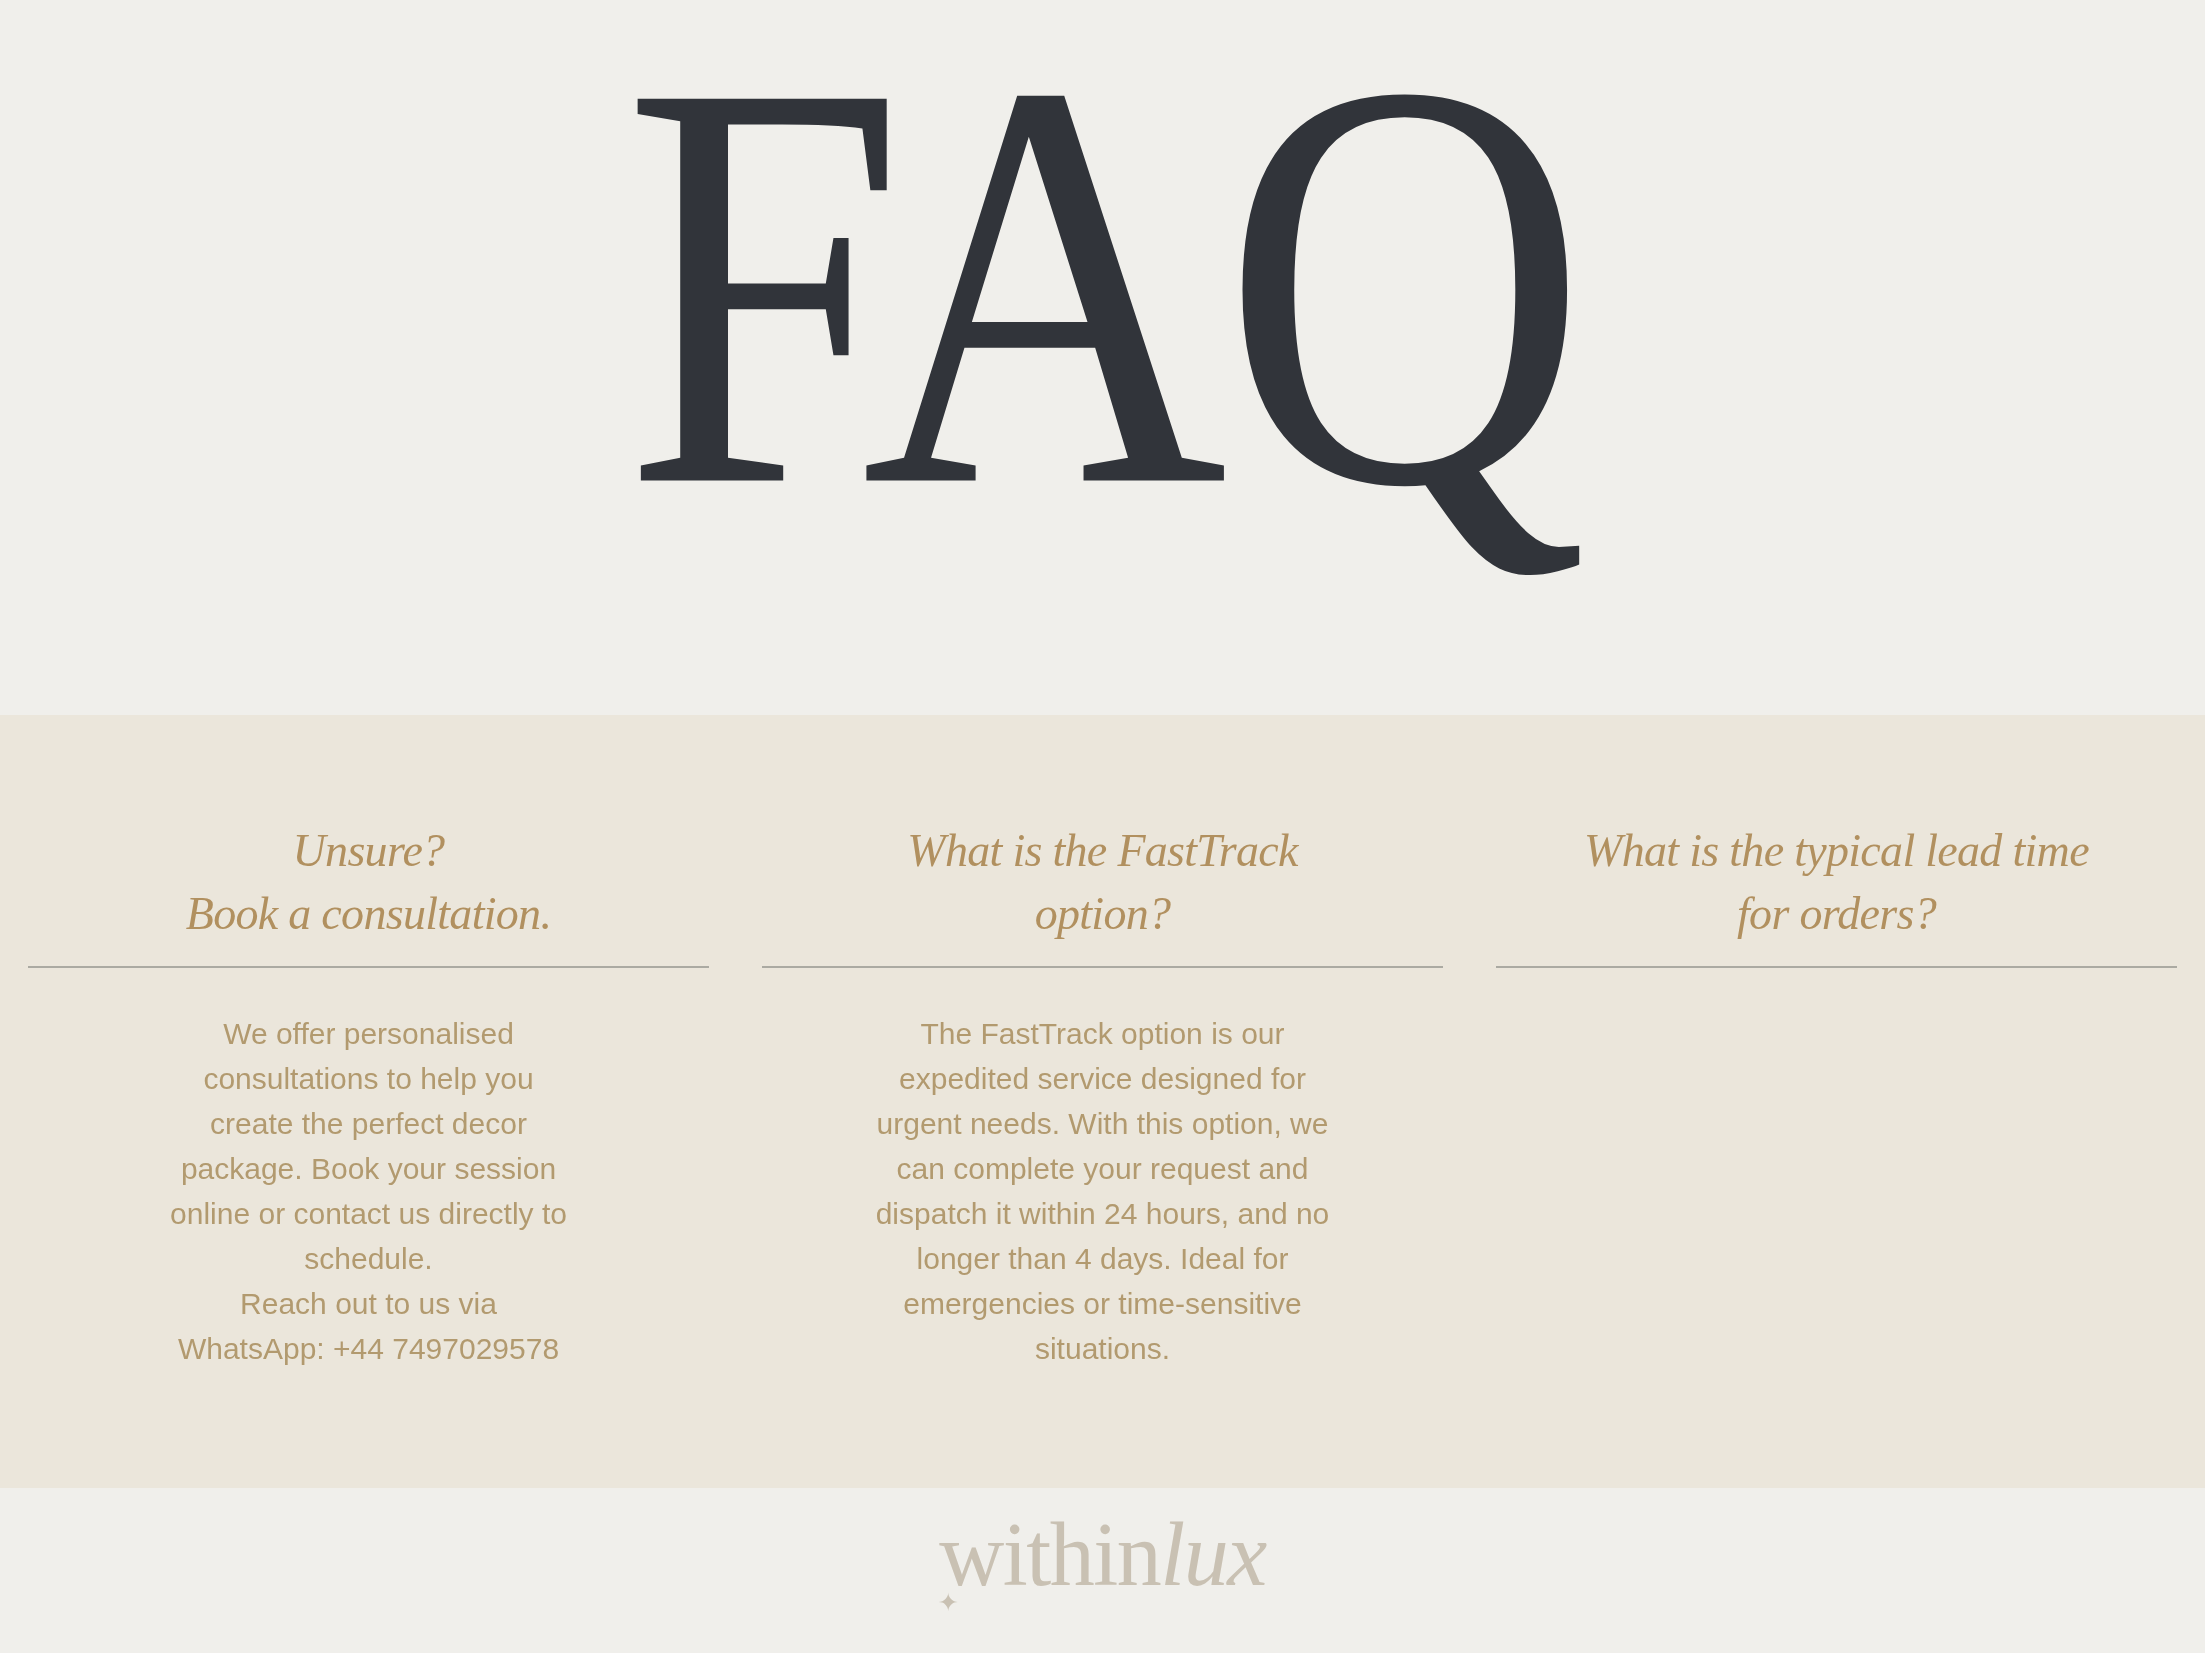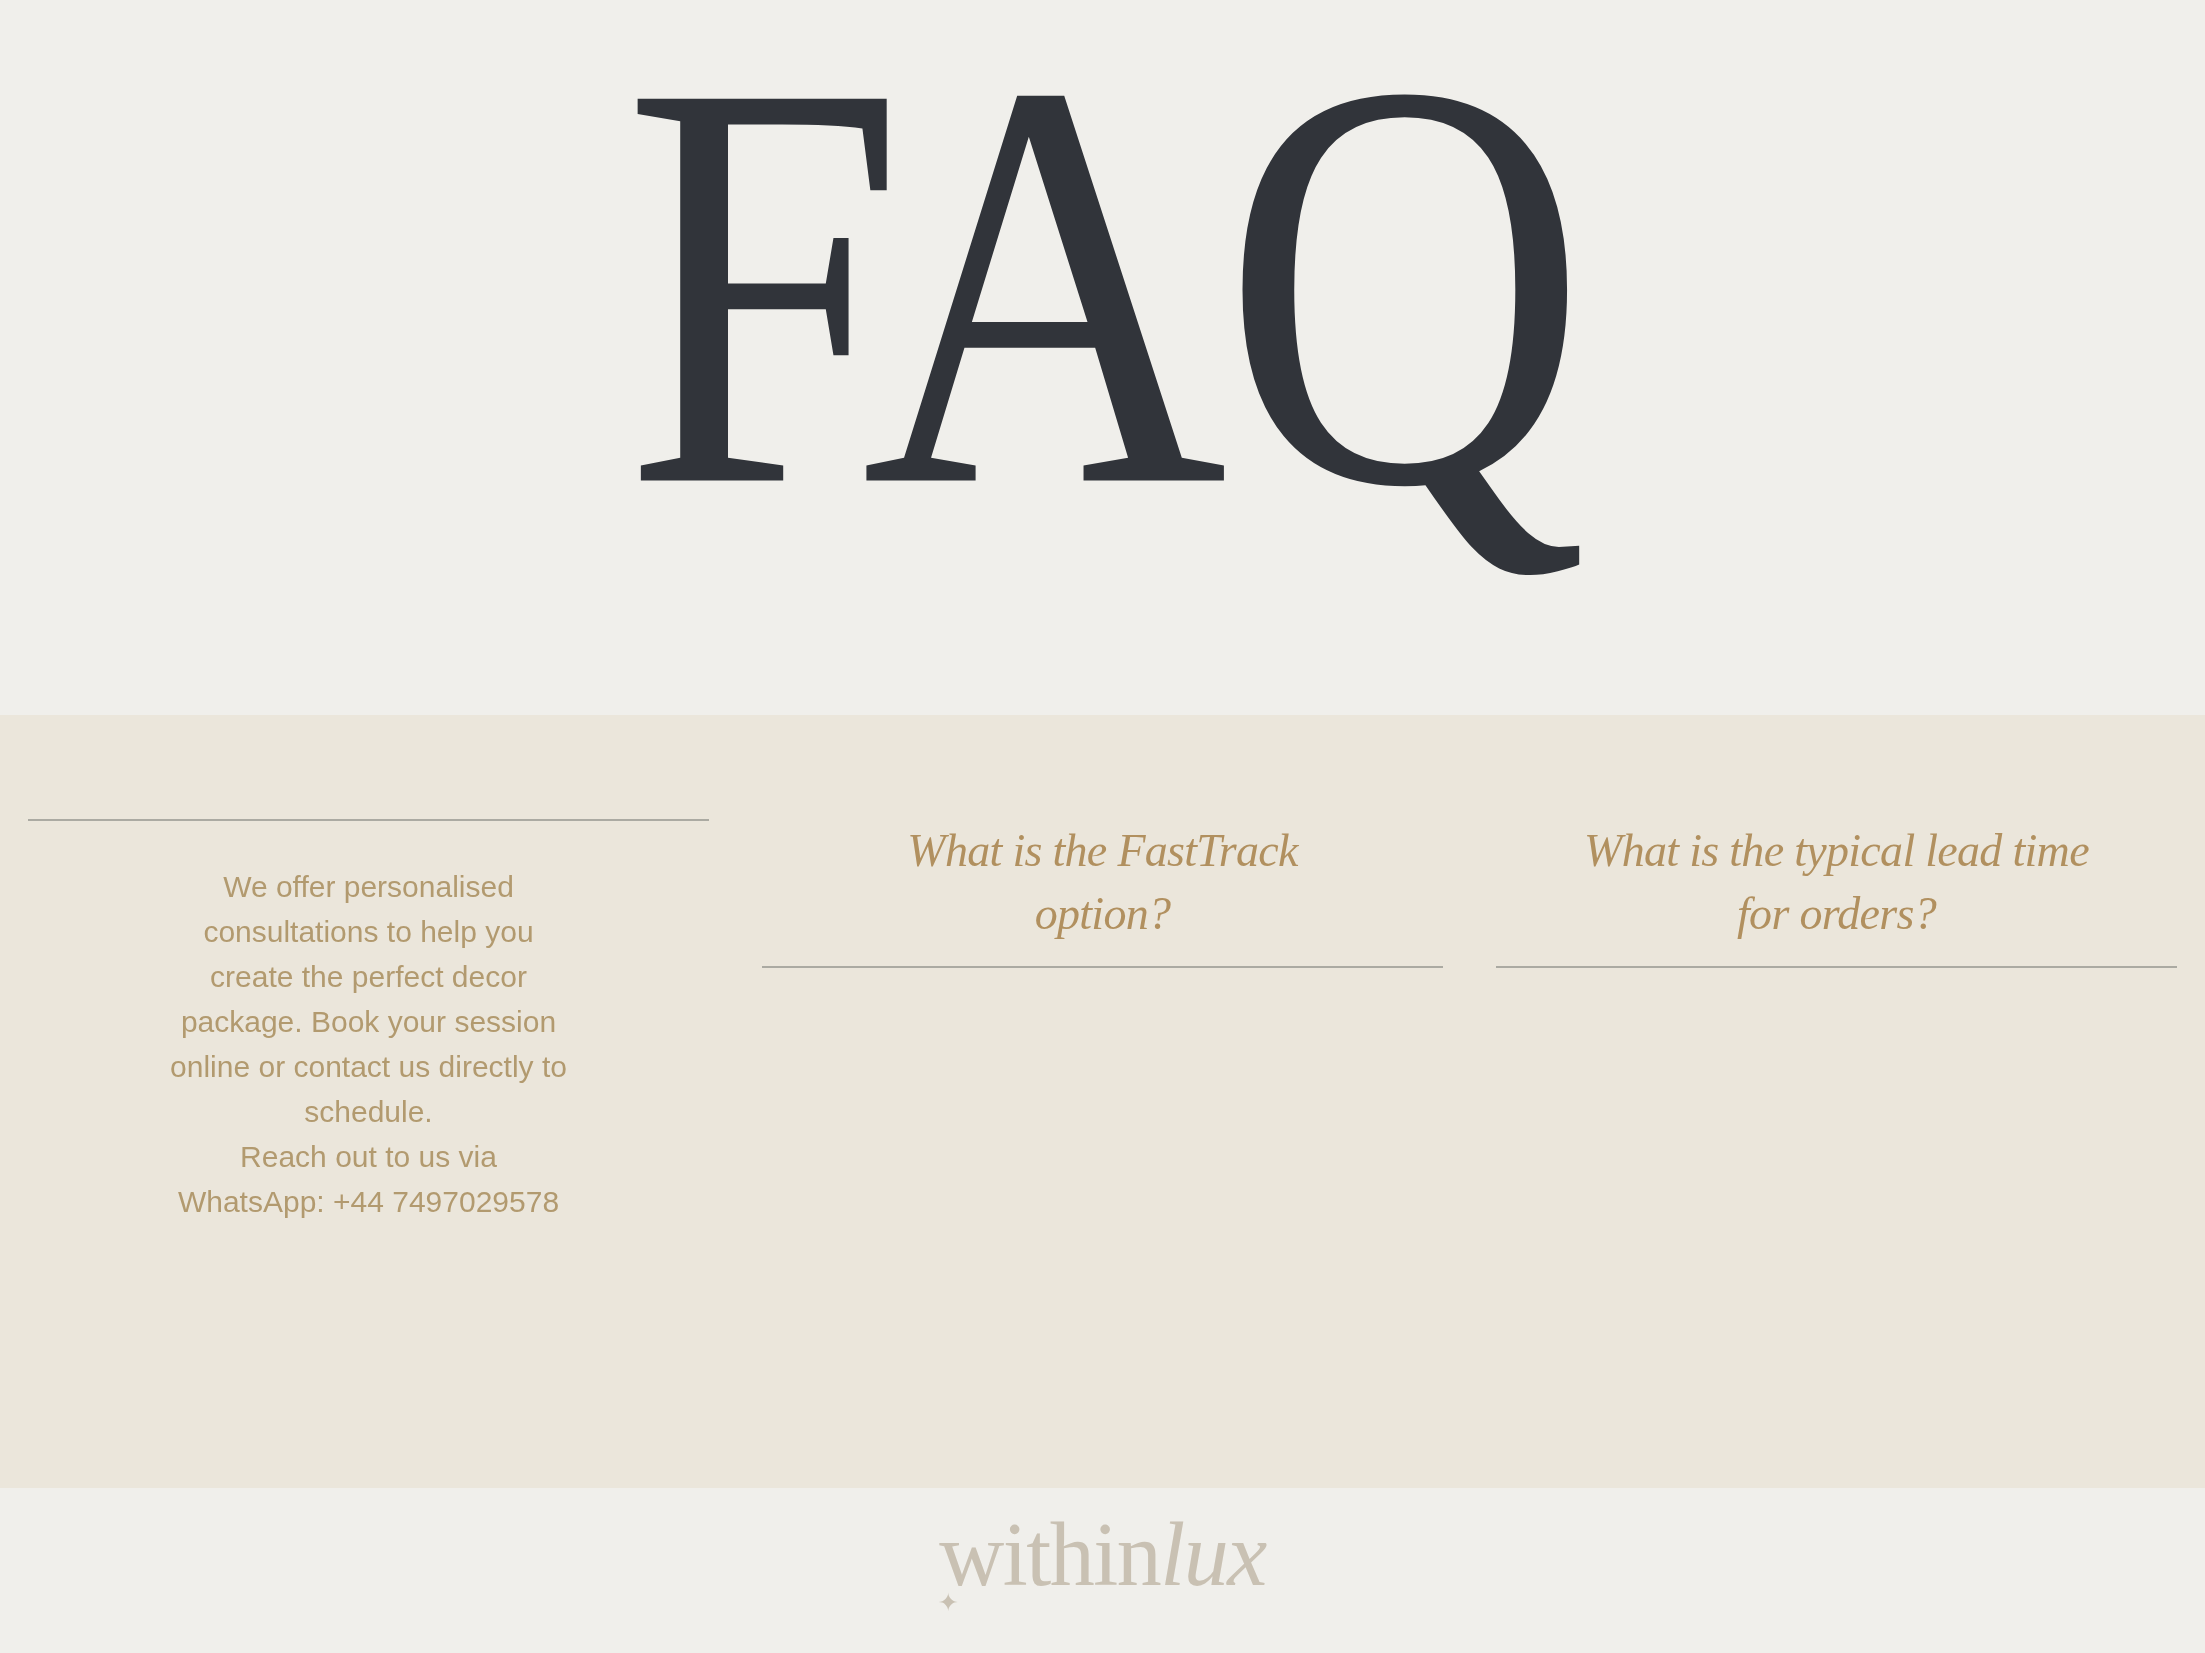--- a/index.html
+++ b/index.html
@@ -115,35 +115,45 @@
 
 <div class="page">
 
   <header class="top">
     <h1 class="faq-title">FAQ</h1>
   </header>
 
   <main class="band">
 
     <section class="col">
+      <h2 class="question">Unsure?
+Book a consultation.</h2>
       <hr class="divider">
       <p class="answer">We offer personalised
 consultations to help you
 create the perfect decor
 package. Book your session
 online or contact us directly to
 schedule.
 Reach out to us via
 WhatsApp: +44 7497029578</p>
     </section>
 
     <section class="col">
       <h2 class="question">What is the FastTrack
 option?</h2>
       <hr class="divider">
+      <p class="answer">The FastTrack option is our
+expedited service designed for
+urgent needs. With this option, we
+can complete your request and
+dispatch it within 24 hours, and no
+longer than 4 days. Ideal for
+emergencies or time-sensitive
+situations.</p>
     </section>
 
     <section class="col">
       <h2 class="question">What is the typical lead time
 for orders?</h2>
       <hr class="divider">
     </section>
 
   </main>
 

